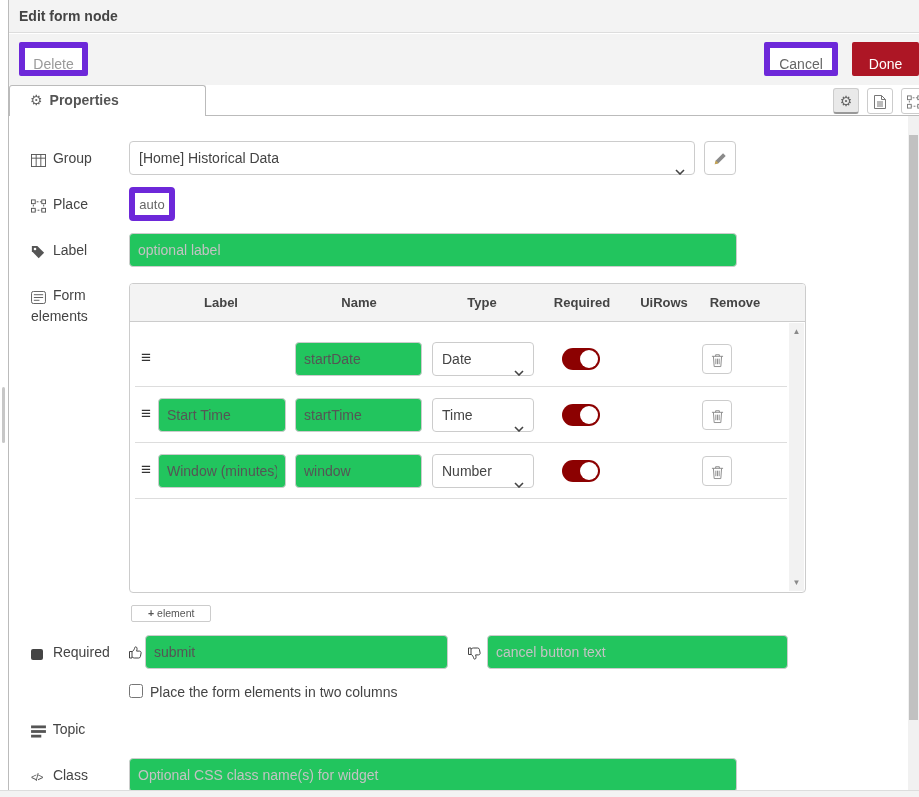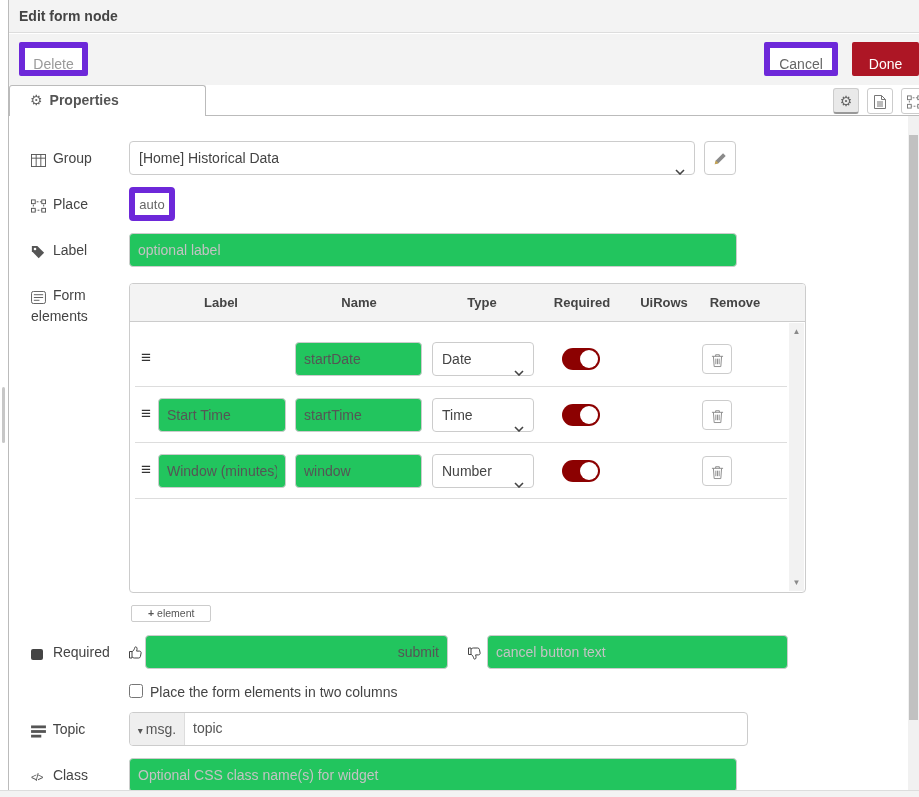--- a/index.html
+++ b/index.html
@@ -268,46 +268,40 @@
               <rect x="0" y="1" width="12" height="11" rx="2" fill="#444"></rect>
             </svg></span>
         <span>Required</span>
       </span>
       <span class="thumb-icon" style="left:119px; top:527px;">
         <svg width="16" height="16" viewBox="0 0 16 16" fill="none" stroke="#444">
             <path d="M1.5 7.5h2.5v6.5H1.5z"></path>
             <path d="M4.2 13c.6.6 1.3 1 2.1 1h4.4c.9 0 1.5-.6 1.7-1.4l.7-3.6c.2-1-.6-1.9-1.6-1.9H8.6c.5-1.7.7-3.1-.1-3.9-.6-.6-1.5-.4-1.7.3-.4 1.6-1.2 3.2-2.6 4.2"></path>
           </svg>
       </span>
-      <input class="nr-input" style="position: absolute; left: 136px; top: 519px; width: 303px; text-align: right;" value="submit">
+      <input class="nr-input" style="position: absolute; left: 136px; top: 519px; width: 303px;" value="submit">
       <span class="thumb-icon" style="left:458px; top:529px;">
         <svg width="16" height="16" viewBox="0 0 16 16" fill="none" stroke="#444" style="transform:scaleY(-1);">
             <path d="M1.5 7.5h2.5v6.5H1.5z"></path>
             <path d="M4.2 13c.6.6 1.3 1 2.1 1h4.4c.9 0 1.5-.6 1.7-1.4l.7-3.6c.2-1-.6-1.9-1.6-1.9H8.6c.5-1.7.7-3.1-.1-3.9-.6-.6-1.5-.4-1.7.3-.4 1.6-1.2 3.2-2.6 4.2"></path>
           </svg>
       </span>
       <input class="nr-input" style="position: absolute; left: 478px; top: 519px; width: 301px;" placeholder="cancel button text">
 
       <input type="checkbox" class="checkbox" style="top: 568px;">
       <span class="checkbox-label" style="top:568px;">Place the form elements in two columns</span>
 
       <span class="row-label" style="top:605px;">
         <span class="ficon"><svg width="15" height="13" viewBox="0 0 16 14">
               <rect y="0.5" width="16" height="3" fill="#555"></rect>
               <rect y="5.5" width="16" height="3" fill="#555"></rect>
               <rect y="10.5" width="11" height="3" fill="#555"></rect>
             </svg></span>
         <span>Topic</span>
       </span>
-      <div class="typed-input" style="top:596px;">
-        <div class="typed-prefix">
-          <span class="caret">▾</span><span>msg.</span>
-        </div>
-        <span class="typed-value">topic</span>
-      </div>
 
       <span class="row-label" style="top:651px;">
         <span class="ficon" style="font-size:10px; color:#555; letter-spacing:-1px;">&lt;/&gt;</span>
         <span>Class</span>
       </span>
       <input class="nr-input" style="position: absolute; left: 120px; top: 642px; width: 608px;" placeholder="Optional CSS class name(s) for widget">
 
     </div>
 
     <div class="main-scroll">

